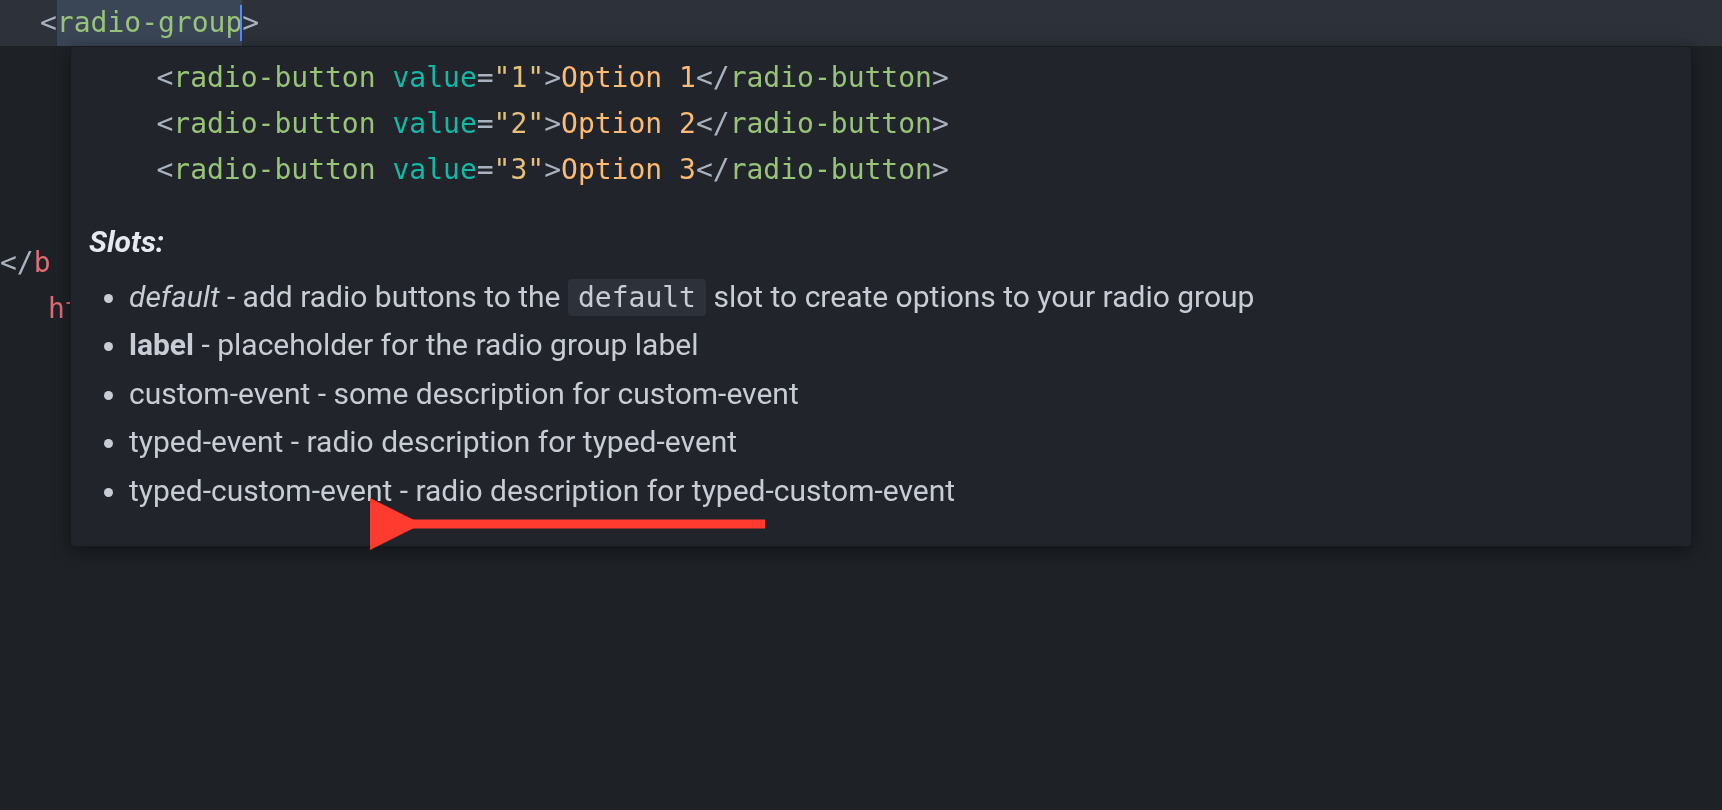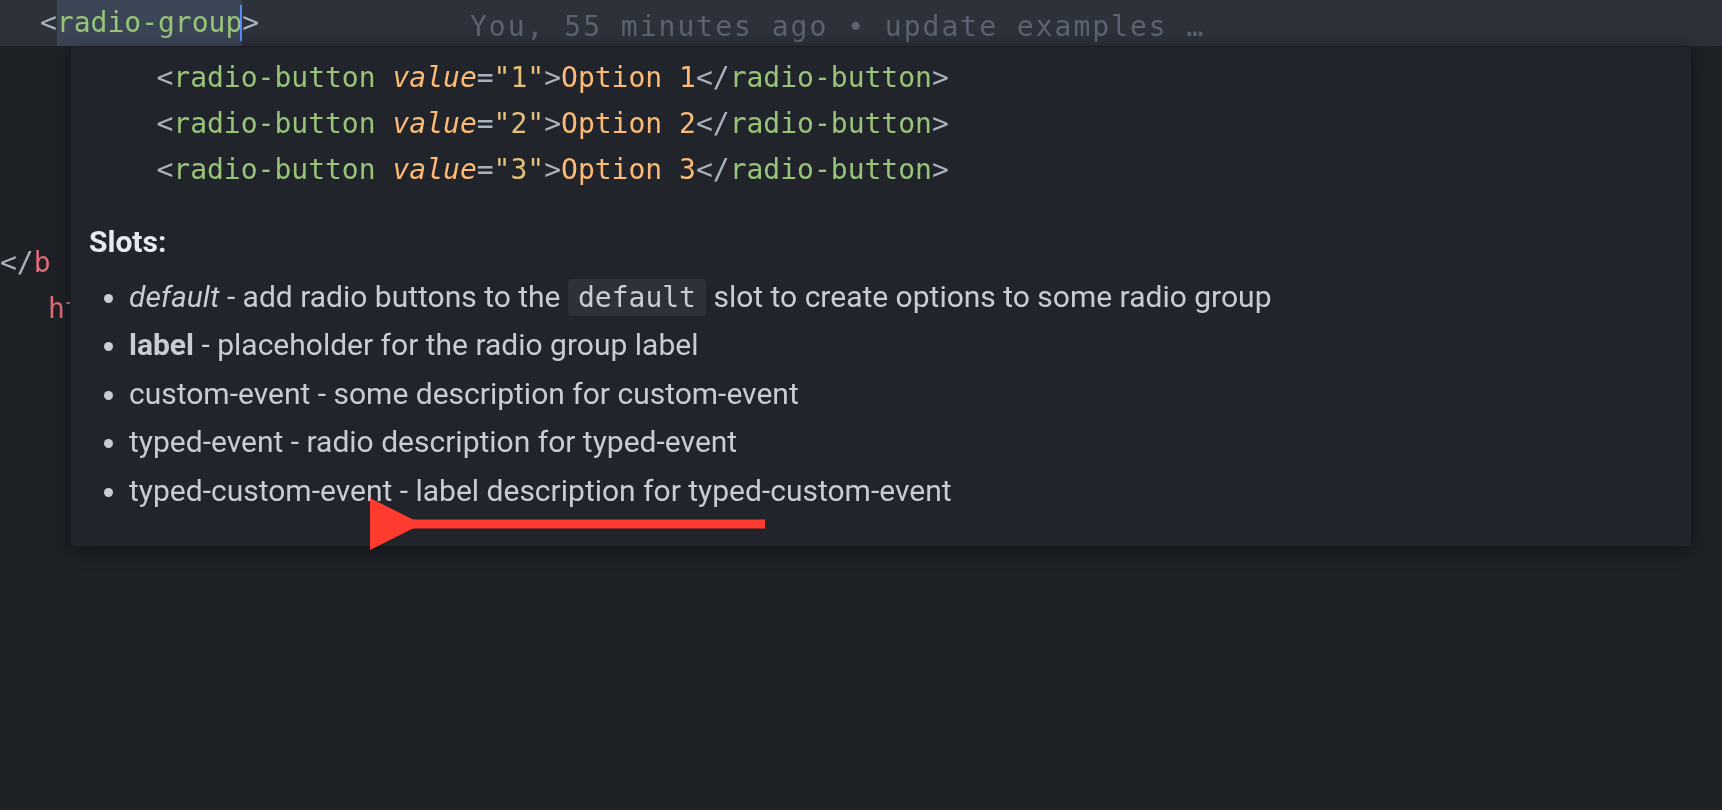--- a/index.html
+++ b/index.html
@@ -68,38 +68,39 @@
       border-radius: 4px;
       padding: 8px 18px 30px 18px;
       box-shadow: 0 4px 18px rgba(0,0,0,.45);
     }
 
     
     .code-block { font-family: inherit; line-height: 46px; }
     .code-row { white-space: pre; }
     .tag-name { color: #98c379; }
     .tag-name-close { color: #98c379; }
-    .attr-name { color: #fdba74; font-style: italic; }
+    .attr-name { color: #14b8a6; }
     .attr-eq { color: #abb2bf; }
     .attr-val { color: #e5c07b; }
     .text-content { color: #fdba74; }
 
     
     .doc {
       font-family: -apple-system, BlinkMacSystemFont, 'Segoe UI', Roboto, sans-serif;
       font-size: 30px;
       color: #c8ccd4;
       line-height: 1.55;
       padding-top: 8px;
     }
     .doc-heading {
       font-weight: 700;
       margin-top: 18px;
       margin-bottom: 8px;
       color: #e6e9ef;
+      font-style: italic;
     }
     .doc ul { list-style: disc; padding-left: 40px; }
     .doc li { margin-bottom: 2px; }
     .slot-italic { font-style: italic; font-weight: 400; }
     .slot-bold { font-weight: 700; }
     .inline-code {
       font-family: 'Menlo', 'Monaco', 'Consolas', monospace;
       background: #2c313a;
       padding: 2px 10px;
       border-radius: 4px;
@@ -117,51 +118,50 @@
     }
   </style>
 </head>
 <body>
 
 <div class="code-line-top">
   <span class="bracket">&lt;</span>
     <span class="selected-tag">radio-group</span>
     <span class="cursor-caret"></span>
     <span class="bracket">&gt;</span>
-  <span class="codelens">You, 55 minutes ago • update examples …</span>
 </div>
 
 <div class="left-code-fragments">
   <div class="frag-line"><span class="frag-bracket">&lt;/</span><span class="frag-b">b</span></div>
   <div class="frag-line"><span class="frag-htm">htm</span></div>
 </div>
 
 <div class="tooltip">
 
   <div class="code-block">
     <div class="code-row"><span>    </span><span class="bracket">&lt;</span><span class="tag-name">radio-button</span> <span class="attr-name">value</span><span class="attr-eq">=</span><span class="attr-val">"1"</span><span class="bracket">&gt;</span><span class="text-content">Option 1</span><span class="bracket">&lt;/</span><span class="tag-name-close">radio-button</span><span class="bracket">&gt;</span></div>
     <div class="code-row"><span>    </span><span class="bracket">&lt;</span><span class="tag-name">radio-button</span> <span class="attr-name">value</span><span class="attr-eq">=</span><span class="attr-val">"2"</span><span class="bracket">&gt;</span><span class="text-content">Option 2</span><span class="bracket">&lt;/</span><span class="tag-name-close">radio-button</span><span class="bracket">&gt;</span></div>
     <div class="code-row"><span>    </span><span class="bracket">&lt;</span><span class="tag-name">radio-button</span> <span class="attr-name">value</span><span class="attr-eq">=</span><span class="attr-val">"3"</span><span class="bracket">&gt;</span><span class="text-content">Option 3</span><span class="bracket">&lt;/</span><span class="tag-name-close">radio-button</span><span class="bracket">&gt;</span></div>
   </div>
 
   <div class="doc">
     <div class="doc-heading">Slots:</div>
     <ul>
       <li>
-        <span class="slot-italic">default</span><span> - add radio buttons to the </span><span class="inline-code">default</span><span> slot to create options to some radio group</span>
+        <span class="slot-italic">default</span><span> - add radio buttons to the </span><span class="inline-code">default</span><span> slot to create options to your radio group</span>
       </li>
       <li>
         <span class="slot-bold">label</span><span> - placeholder for the radio group label</span>
       </li>
     </ul>
 
     <ul>
       <li><span class="event-name">custom-event</span><span> - some description for custom-event</span></li>
       <li><span class="event-name">typed-event</span><span> - radio description for typed-event</span></li>
-      <li><span class="event-name">typed-custom-event</span><span> - label description for typed-custom-event</span></li>
+      <li><span class="event-name">typed-custom-event</span><span> - radio description for typed-custom-event</span></li>
     </ul>
   </div>
 </div>
 
 <svg class="annotation-arrow" width="420" height="60">
   <defs>
     <marker id="ah" markerWidth="14" markerHeight="14" refX="3" refY="6" orient="auto">
       <path d="M12,0 L0,6 L12,12 z" fill="#ff3b30"></path>
     </marker>
   </defs>

